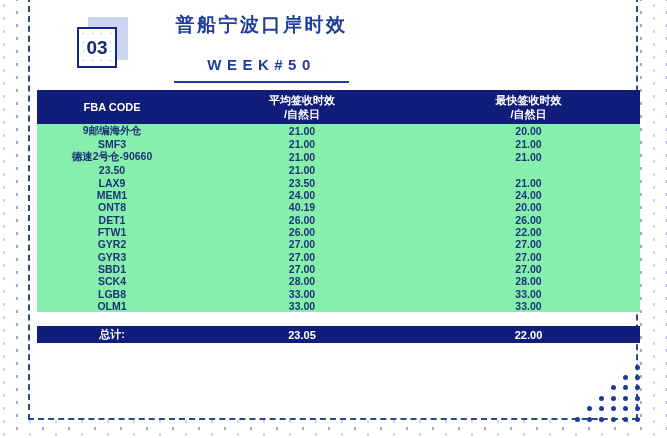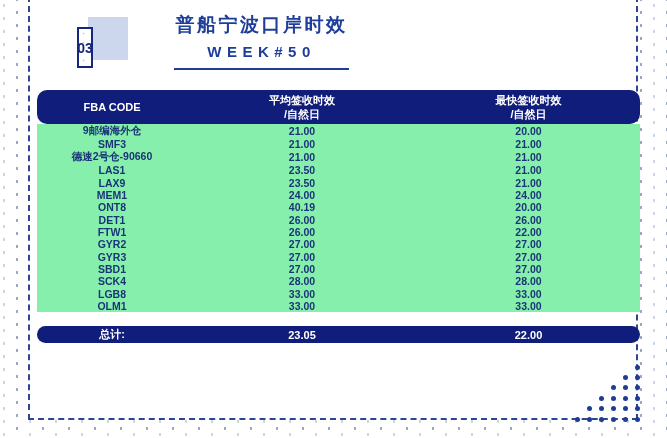--- a/index.html
+++ b/index.html
@@ -22,44 +22,44 @@
     background:#ffffff;
     border:2px dashed #2b4697; border-top:none;
   }
 
   
   .num-shadow {
     position:absolute; left:58px; top:21px; width:40px; height:43px;
     background:#ccd6ec;
   }
   .num-box {
-    position:absolute; left:47px; top:31px; width:16px; height:41px;
+    position:absolute; left:47px; top:31px; width:40px; height:41px;
     background:#ffffff;
     background-image: radial-gradient(circle, #c9d3e6 0.9px, transparent 1.1px);
     background-size: 9px 9px;
     border:2px solid #16277f;
     display:flex; align-items:center; justify-content:center;
-    color:#16277f; font-size:14px; font-weight:bold;
+    color:#16277f; font-size:19px; font-weight:bold;
   }
   .title-block { position:absolute; left:144px; top:16px;text-align:center; }
   .title-main {
     color:#1e3e99; font-size:19px; font-weight:bold; letter-spacing:2.5px;
     line-height:1.35;
   }
   .title-week {
     color:#1e3e99; font-size:15px; font-weight:bold; letter-spacing:5.5px;
-    margin-top:5px;
+    margin-top:18px;
   }
   .title-underline { width:175px; height:2px; background:#1e3e99; margin-top:8px; }
 
   
   .table-wrap { position:absolute; left:7px; top:94px; width:603px; }
   .trow {
     display:grid; grid-template-columns:150px 230px 223px;
-    align-items:center; text-align:center;border-radius:10px;
+    align-items:center; text-align:center;
   }
   .thead {
     background:#101d7a; color:#ffffff; height:34px;
     font-size:11px; font-weight:bold;
   }
   .thead .cell { display:flex; flex-direction:column; justify-content:center; line-height:1.3; }
   .tbody { height:188px; display:flex; flex-direction:column; background:#86efac; }
   .tbody .trow {
     flex:1; color:#1b3478; font-size:10.5px; font-weight:bold;
   }
@@ -116,21 +116,20 @@
             <div>SMF3</div>
             <div>21.00</div>
             <div>21.00</div>
           </div>
           <div class="trow">
             <div>德速2号仓-90660</div>
             <div>21.00</div>
             <div>21.00</div>
           </div>
           <div class="trow">
-            <div>LAS1</div>
             <div>23.50</div>
             <div>21.00</div>
           </div>
           <div class="trow">
             <div>LAX9</div>
             <div>23.50</div>
             <div>21.00</div>
           </div>
           <div class="trow">
             <div>MEM1</div>

